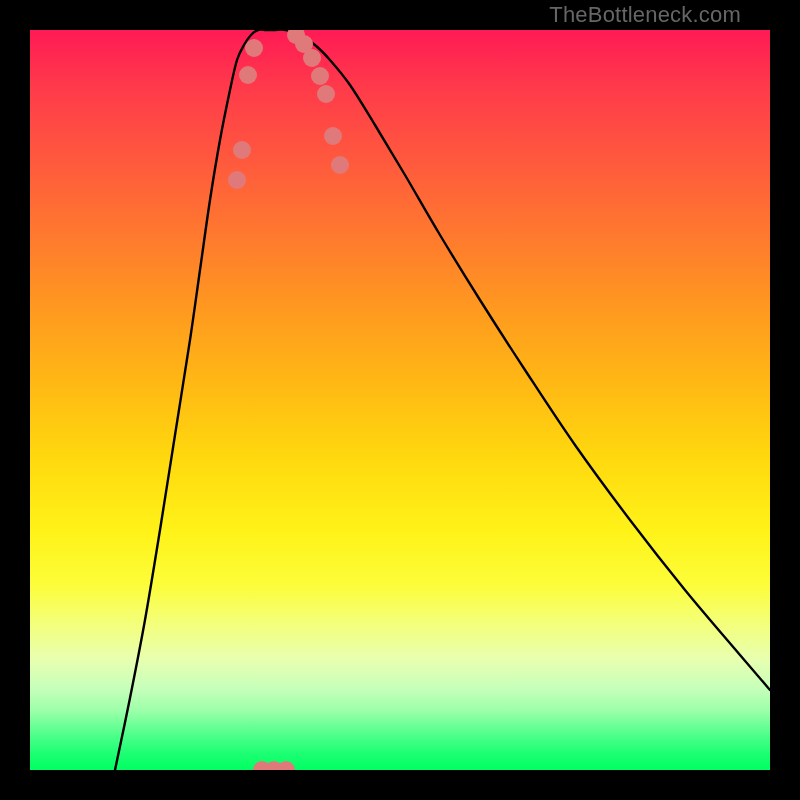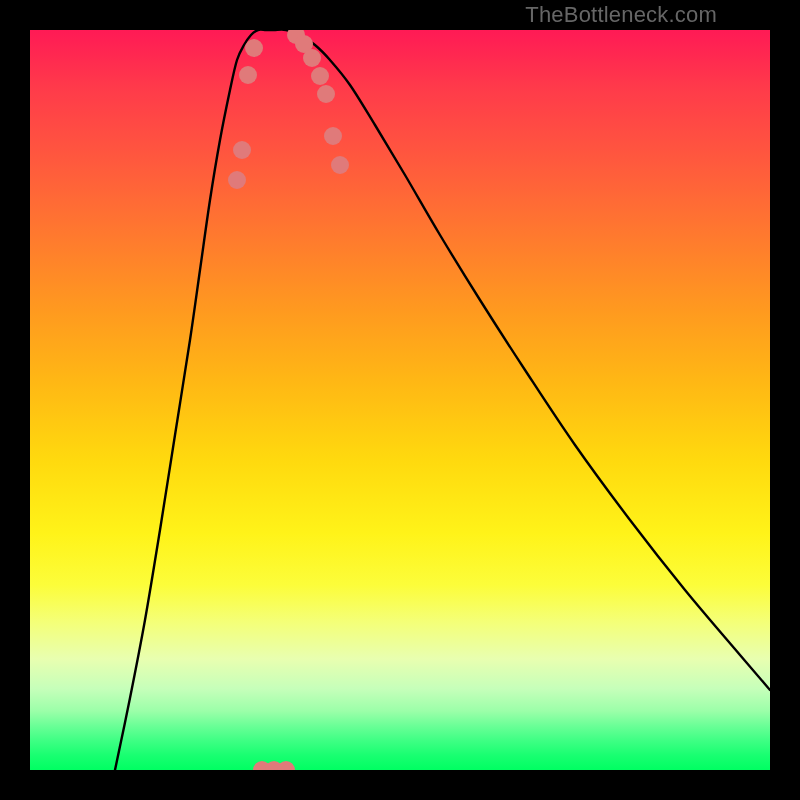--- a/index.html
+++ b/index.html
@@ -11,20 +11,21 @@
     overflow: hidden;
     font-family: Arial, Helvetica, sans-serif;
   }
   .frame {
     position: absolute;
     top: 0;
     left: 0;
     width: 727px;
     height: 800px;
     background: #000;
+    padding-left: 24px;
   }
   .attribution {
     position: absolute;
     top: 2px;
     right: 10px;
     color: #666;
     font-size: 22px;
     font-weight: 400;
     letter-spacing: 0.2px;
   }

